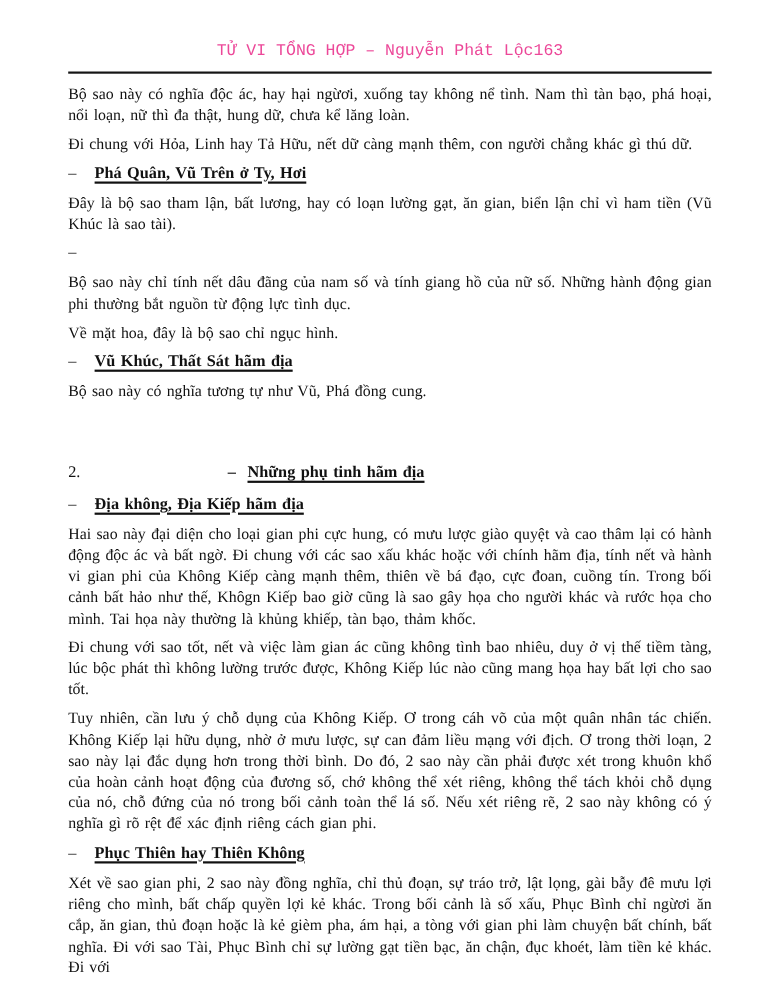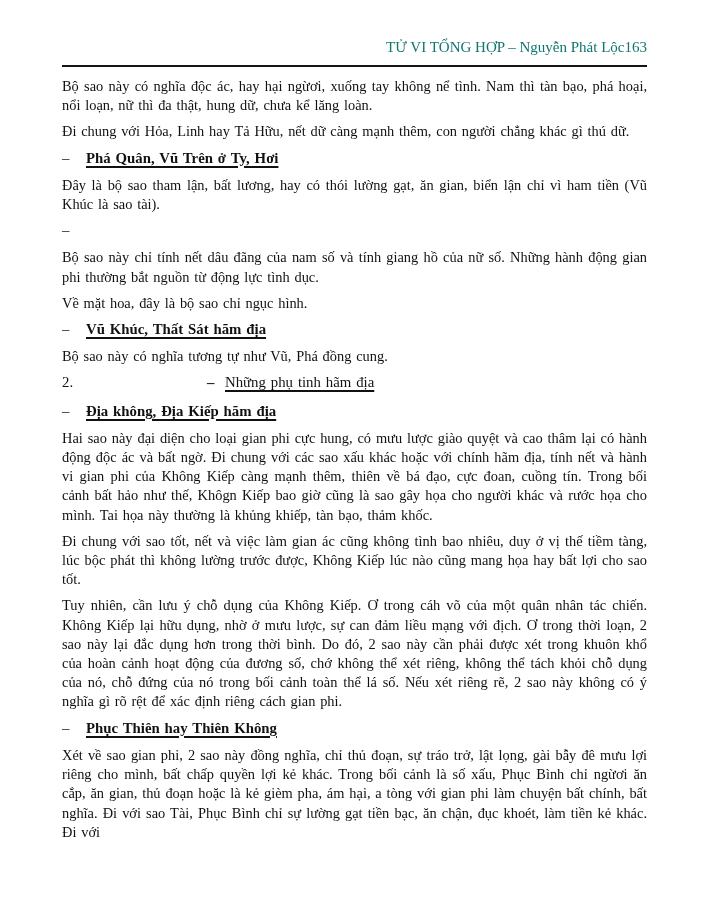--- a/index.html
+++ b/index.html
@@ -13,25 +13,26 @@
     height: 913px;
     box-sizing: border-box;
     background: #ffffff;
     color: #111111;
     font-family: "Liberation Serif", "DejaVu Serif", serif;
     padding: 38px 58px 0 62px;
     overflow: hidden;
   }
   .page-header {
     display: flex;
-    justify-content: flex-end;
+    justify-content: center;
     align-items: baseline;
     font-size: 15px;
     line-height: 18px;
-    color: #0f766e;
+    color: #ec4899;
+    font-family: Liberation Mono, monospace;
   }
   .header-rule {
     border: none;
     border-top: 2px solid #151515;
     margin: 9px 0 10px 0;
   }
   .content {
     font-size: 14.4px;
     line-height: 19.2px;
     text-align: justify;
@@ -67,21 +68,22 @@
     font-weight: normal;
     width: 145px;
     flex: 0 0 145px;
   }
   .nh-item .dash {
     width: 18px;
     flex: 0 0 18px;
     font-weight: bold;
   }
   .nh-item .h-label {
-    font-weight: normal;
+    font-weight: bold;
+    margin-top: 48px;
   }
 </style>
 </head>
 <body>
 
 <div class="page">
 
   <div class="page-header">
     <span>TỬ VI TỔNG HỢP – Nguyễn Phát Lộc</span>
     <span>163</span>
@@ -93,21 +95,21 @@
 
     <p class="para">Bộ sao này có nghĩa độc ác, hay hại ngừơi, xuống tay không nể tình. Nam thì tàn bạo, phá hoại, nổi loạn, nữ thì đa thật, hung dữ, chưa kể lăng loàn.</p>
 
     <p class="para">Đi chung với Hỏa, Linh hay Tả Hữu, nết dữ càng mạnh thêm, con người chẳng khác gì thú dữ.</p>
 
     <div class="h-item">
       <span class="dash">–</span>
       <span class="h-label">Phá Quân, Vũ Trên ở Ty, Hơi</span>
     </div>
 
-    <p class="para">Đây là bộ sao tham lận, bất lương, hay có thói lường gạt, ăn gian, biển lận chỉ vì ham tiền (Vũ Khúc là sao tài).</p>
+    <p class="para">Đây là bộ sao tham lận, bất lương, hay có loạn lường gạt, ăn gian, biển lận chỉ vì ham tiền (Vũ Khúc là sao tài).</p>
 
     <div class="h-item">
       <span class="dash">–</span>
     </div>
 
     <p class="para">Bộ sao này chỉ tính nết dâu đãng của nam số và tính giang hồ của nữ số. Những hành động gian phi thường bắt nguồn từ động lực tình dục.</p>
 
     <p class="para">Về mặt hoa, đây là bộ sao chỉ ngục hình.</p>
 
     <div class="h-item">

